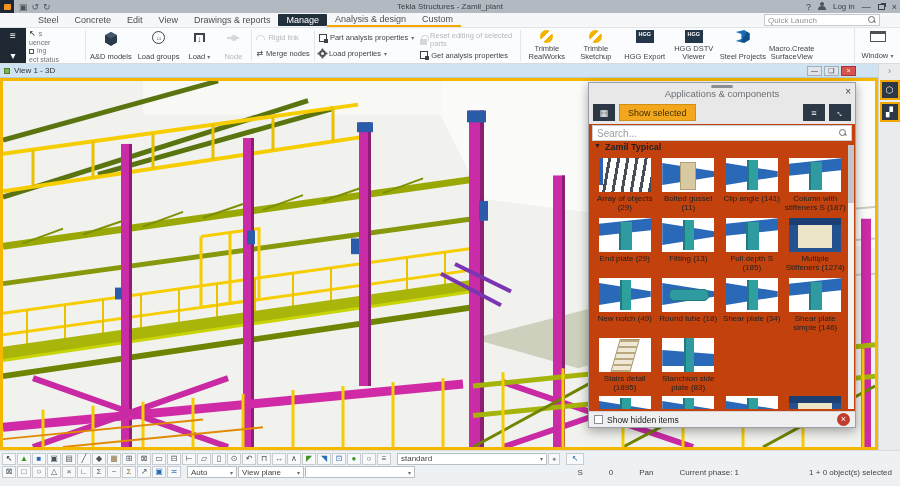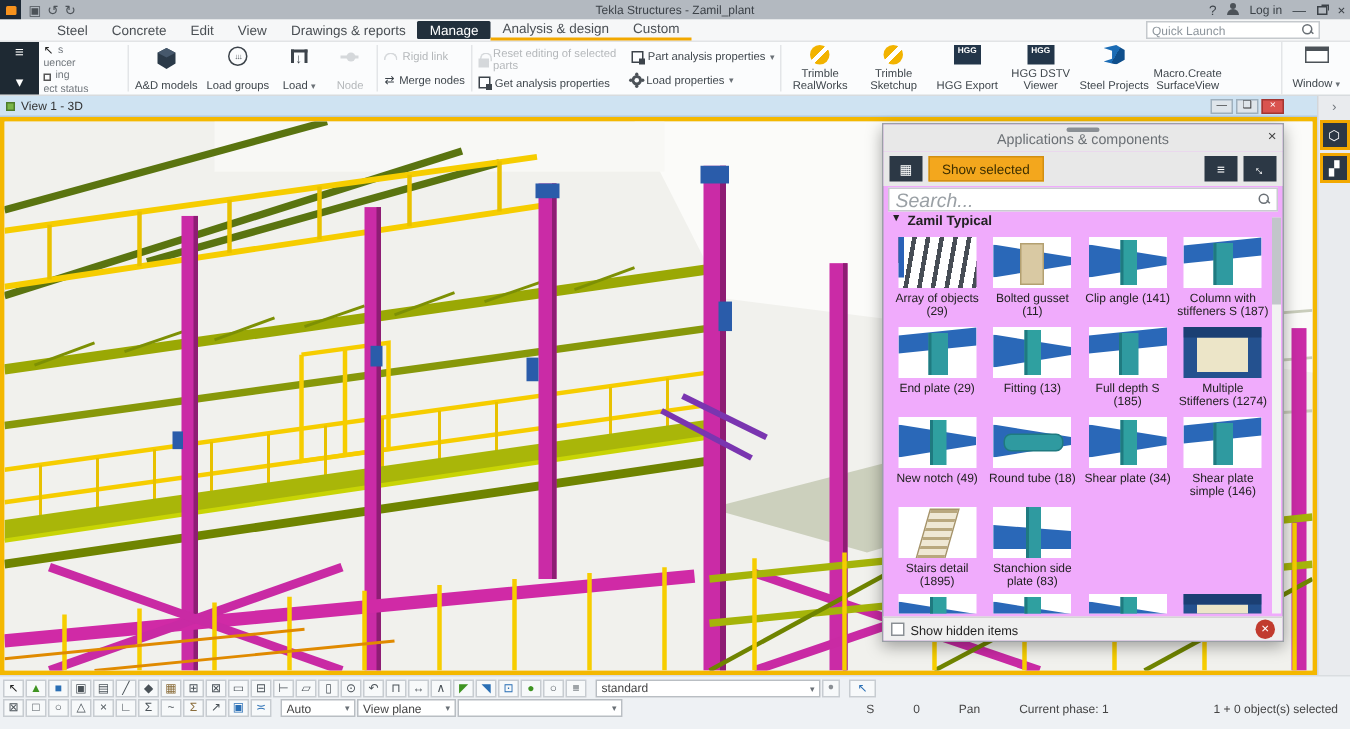--- a/index.html
+++ b/index.html
@@ -81,32 +81,32 @@
   
   .viewport{position:absolute;top:78px;left:0;right:22px;bottom:36px;border:3px solid #f4b800;background:#f1f1ed;z-index:1}
   .viewport svg{display:block;width:100%;height:100%}
 
   
   .sidebar-right{position:absolute;top:64px;right:0;width:22px;bottom:36px;background:#e9ebee;border-left:1px solid #d3d6d9;z-index:2;display:flex;flex-direction:column;align-items:center}
   .sb-chev{color:#70767c;font-size:9px;height:14px;line-height:14px}
   .sb-btn{width:20px;height:20px;background:#2c3845;border:2px solid #f2a800;color:#fff;display:flex;align-items:center;justify-content:center;font-size:9px;margin-top:2px}
 
   
-  .panel{position:absolute;left:588px;top:82px;width:268px;height:346px;background:#f0abfc;border:1px solid #9aa0a6;box-shadow:0 3px 10px rgba(0,0,0,.35);z-index:5;display:flex;flex-direction:column;font-size:8px}
+  .panel{position:absolute;left:588px;top:82px;width:268px;height:346px;background:#c2410c;border:1px solid #9aa0a6;box-shadow:0 3px 10px rgba(0,0,0,.35);z-index:5;display:flex;flex-direction:column;font-size:8px}
   .panel-header{position:relative;height:18px;background:#e8e8e8;flex:none}
   .drag-handle{position:absolute;left:50%;top:2px;width:22px;height:3px;margin-left:-11px;background:#8a8f94;border-radius:2px}
   .panel-title{position:absolute;left:0;right:0;top:5px;text-align:center;font-size:9.5px;color:#6b7075}
   .panel-close{position:absolute;right:4px;top:3px;font-size:10px;color:#444;cursor:default}
   .panel-toolbar{height:23px;background:#e8e8e8;display:flex;align-items:center;gap:4px;padding:0 4px;flex:none}
   .pt-dark{width:22px;height:17px;background:#2c3845;color:#fff;display:flex;align-items:center;justify-content:center;font-size:9px}
   .btn-show-selected{height:17px;background:#f3a71d;color:#3d2f00;border:1px solid #d28f12;font-size:9px;padding:0 8px;display:flex;align-items:center}
   .pt-spacer{flex:1}
   .diag-arrows{display:inline-block;transform:rotate(45deg);font-size:9px}
   .panel-search{height:16px;margin:1px 3px;border:1px solid #c9ccd0;background:#fff;display:flex;align-items:center;padding:0 4px;flex:none}
-  .panel-search .ph{flex:1;color:#9aa0a5;font-style:italic;font-size:13px}
+  .panel-search .ph{flex:1;color:#9aa0a5;font-size:10px}
   .group-header{height:14px;display:flex;gap:4px;padding:0 5px;font-size:9px;color:#222;flex:none}
   .group-header b{font-weight:bold}
   .tri{font-size:7px;color:#222}
   .comp-grid{display:grid;grid-template-columns:repeat(4,1fr);padding:0 8px 0 4px;overflow:hidden;flex:none}
   .comp-item{height:60px;display:flex;flex-direction:column;align-items:center;padding-top:2px;cursor:default}
   .comp-label{text-align:center;font-size:8px;line-height:9px;color:#222;margin-top:2px;width:62px}
   .thumb{position:relative;width:52px;height:34px;background:#fff;overflow:hidden;flex:none}
   .thumb.t-bars{background:linear-gradient(90deg,#2a62b8 0 4px,rgba(0,0,0,0) 4px),repeating-linear-gradient(100deg,#474d55 0 3px,#fff 3px 9px);background-size:100% 80%,100% 100%;background-repeat:no-repeat}
   .t-conn:before,.t-gusset:before,.t-tube:before{content:"";position:absolute;left:0;top:5px;width:100%;height:22px;background:#2a68b8;clip-path:polygon(0 0,100% 38%,100% 62%,0 100%)}
   .t-conn:after{content:"";position:absolute;left:21px;top:2px;width:9px;height:30px;background:#2fa0a0;border-left:2px solid #1f7a80}
@@ -231,39 +231,39 @@
         <span class="ic-arc"></span>
         <span>Rigid link</span>
       </div>
       <div class="rb-row">
         <span class="ic-merge">⇄</span>
         <span>Merge nodes</span>
       </div>
     </div>
     <div class="rb-sep"></div>
     <div class="rb-col">
-      <div class="rb-row rb-disabled" style="max-width:96px;white-space:normal;line-height:8px">
-        <span class="ic-lock"></span>
-        <span>Reset editing of selected parts</span>
-      </div>
-      <div class="rb-row">
-        <span class="ic-minisq"></span>
-        <span>Get analysis properties</span>
-      </div>
-    </div>
-    <div class="rb-col">
       <div class="rb-row">
         <span class="ic-minisq"></span>
         <span>Part analysis properties</span>
         <span class="caret">▾</span>
       </div>
       <div class="rb-row">
         <span class="gear"></span>
         <span>Load properties</span>
         <span class="caret">▾</span>
+      </div>
+    </div>
+    <div class="rb-col">
+      <div class="rb-row rb-disabled" style="max-width:96px;white-space:normal;line-height:8px">
+        <span class="ic-lock"></span>
+        <span>Reset editing of selected parts</span>
+      </div>
+      <div class="rb-row">
+        <span class="ic-minisq"></span>
+        <span>Get analysis properties</span>
       </div>
     </div>
     <div class="rb-sep"></div>
 
     <div class="rb-custom">
 
         <div class="rb-big">
           <span class="cicon t-trimble">
             <span></span>
           </span>

